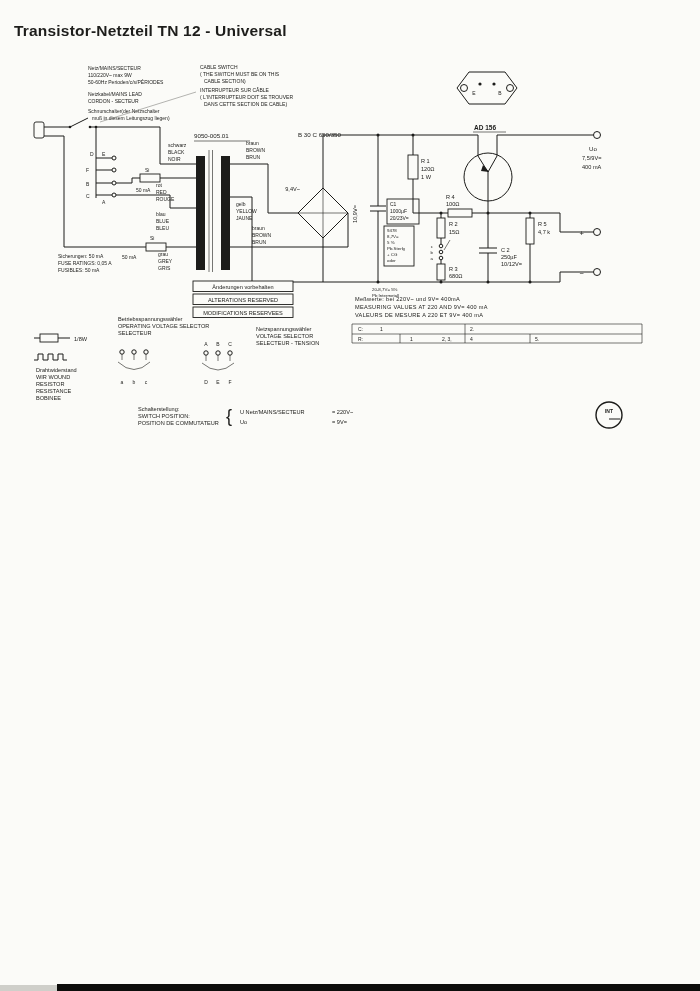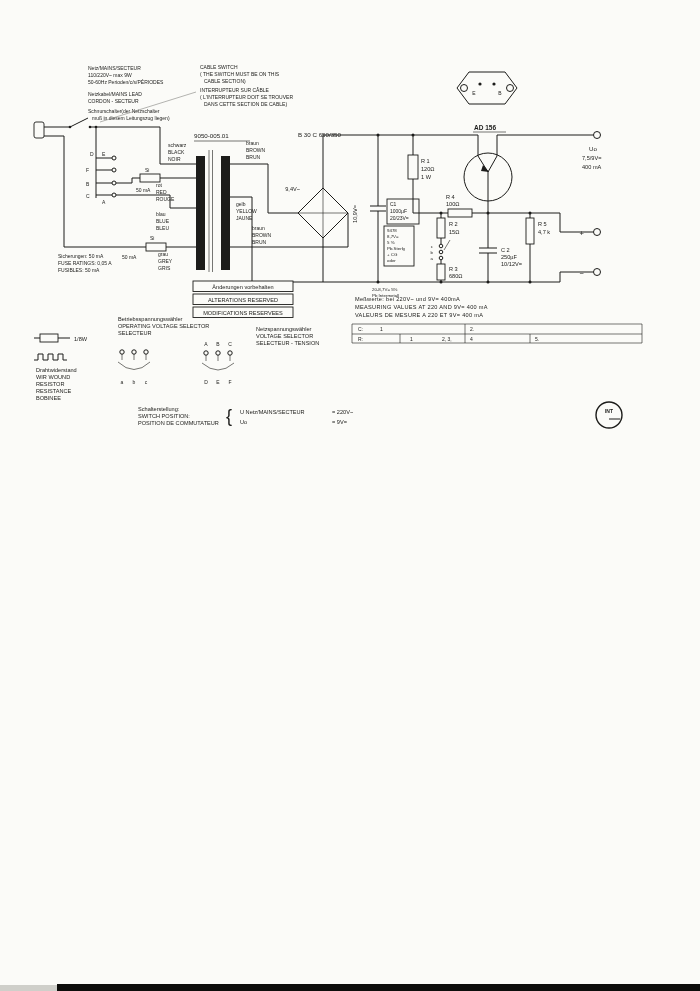--- a/index.html
+++ b/index.html
@@ -20,20 +20,21 @@
   .dot{fill:#1c1c1a;}
   .term{stroke:#1c1c1a;stroke-width:1;fill:#fbfbf8;}
   .strip-dark{position:absolute;left:57px;top:984px;width:643px;height:7px;background:#0d0d0b;}
   .strip-light{position:absolute;left:0;top:985px;width:57px;height:6px;background:#cfcfca;}
 </style>
 </head>
 <body>
 
 <div class="page">
 
+  <h1 class="title">Transistor-Netzteil TN 12 - Universal</h1>
 
   <svg class="sch" width="700" height="470" viewBox="0 0 700 470">
 
     <g>
       <text class="t5" x="88" y="70">Netz/MAINS/SECTEUR</text>
       <text class="t5" x="88" y="77">110/220V~  max 9W</text>
       <text class="t5" x="88" y="84">50-60Hz Perioden/c/s/PÉRIODES</text>
       <text class="t5" x="88" y="96">Netzkabel/MAINS LEAD</text>
       <text class="t5" x="88" y="103">CORDON - SECTEUR</text>
       <text class="t5" x="88" y="113">Schnurschalter(der Netzschalter</text>

